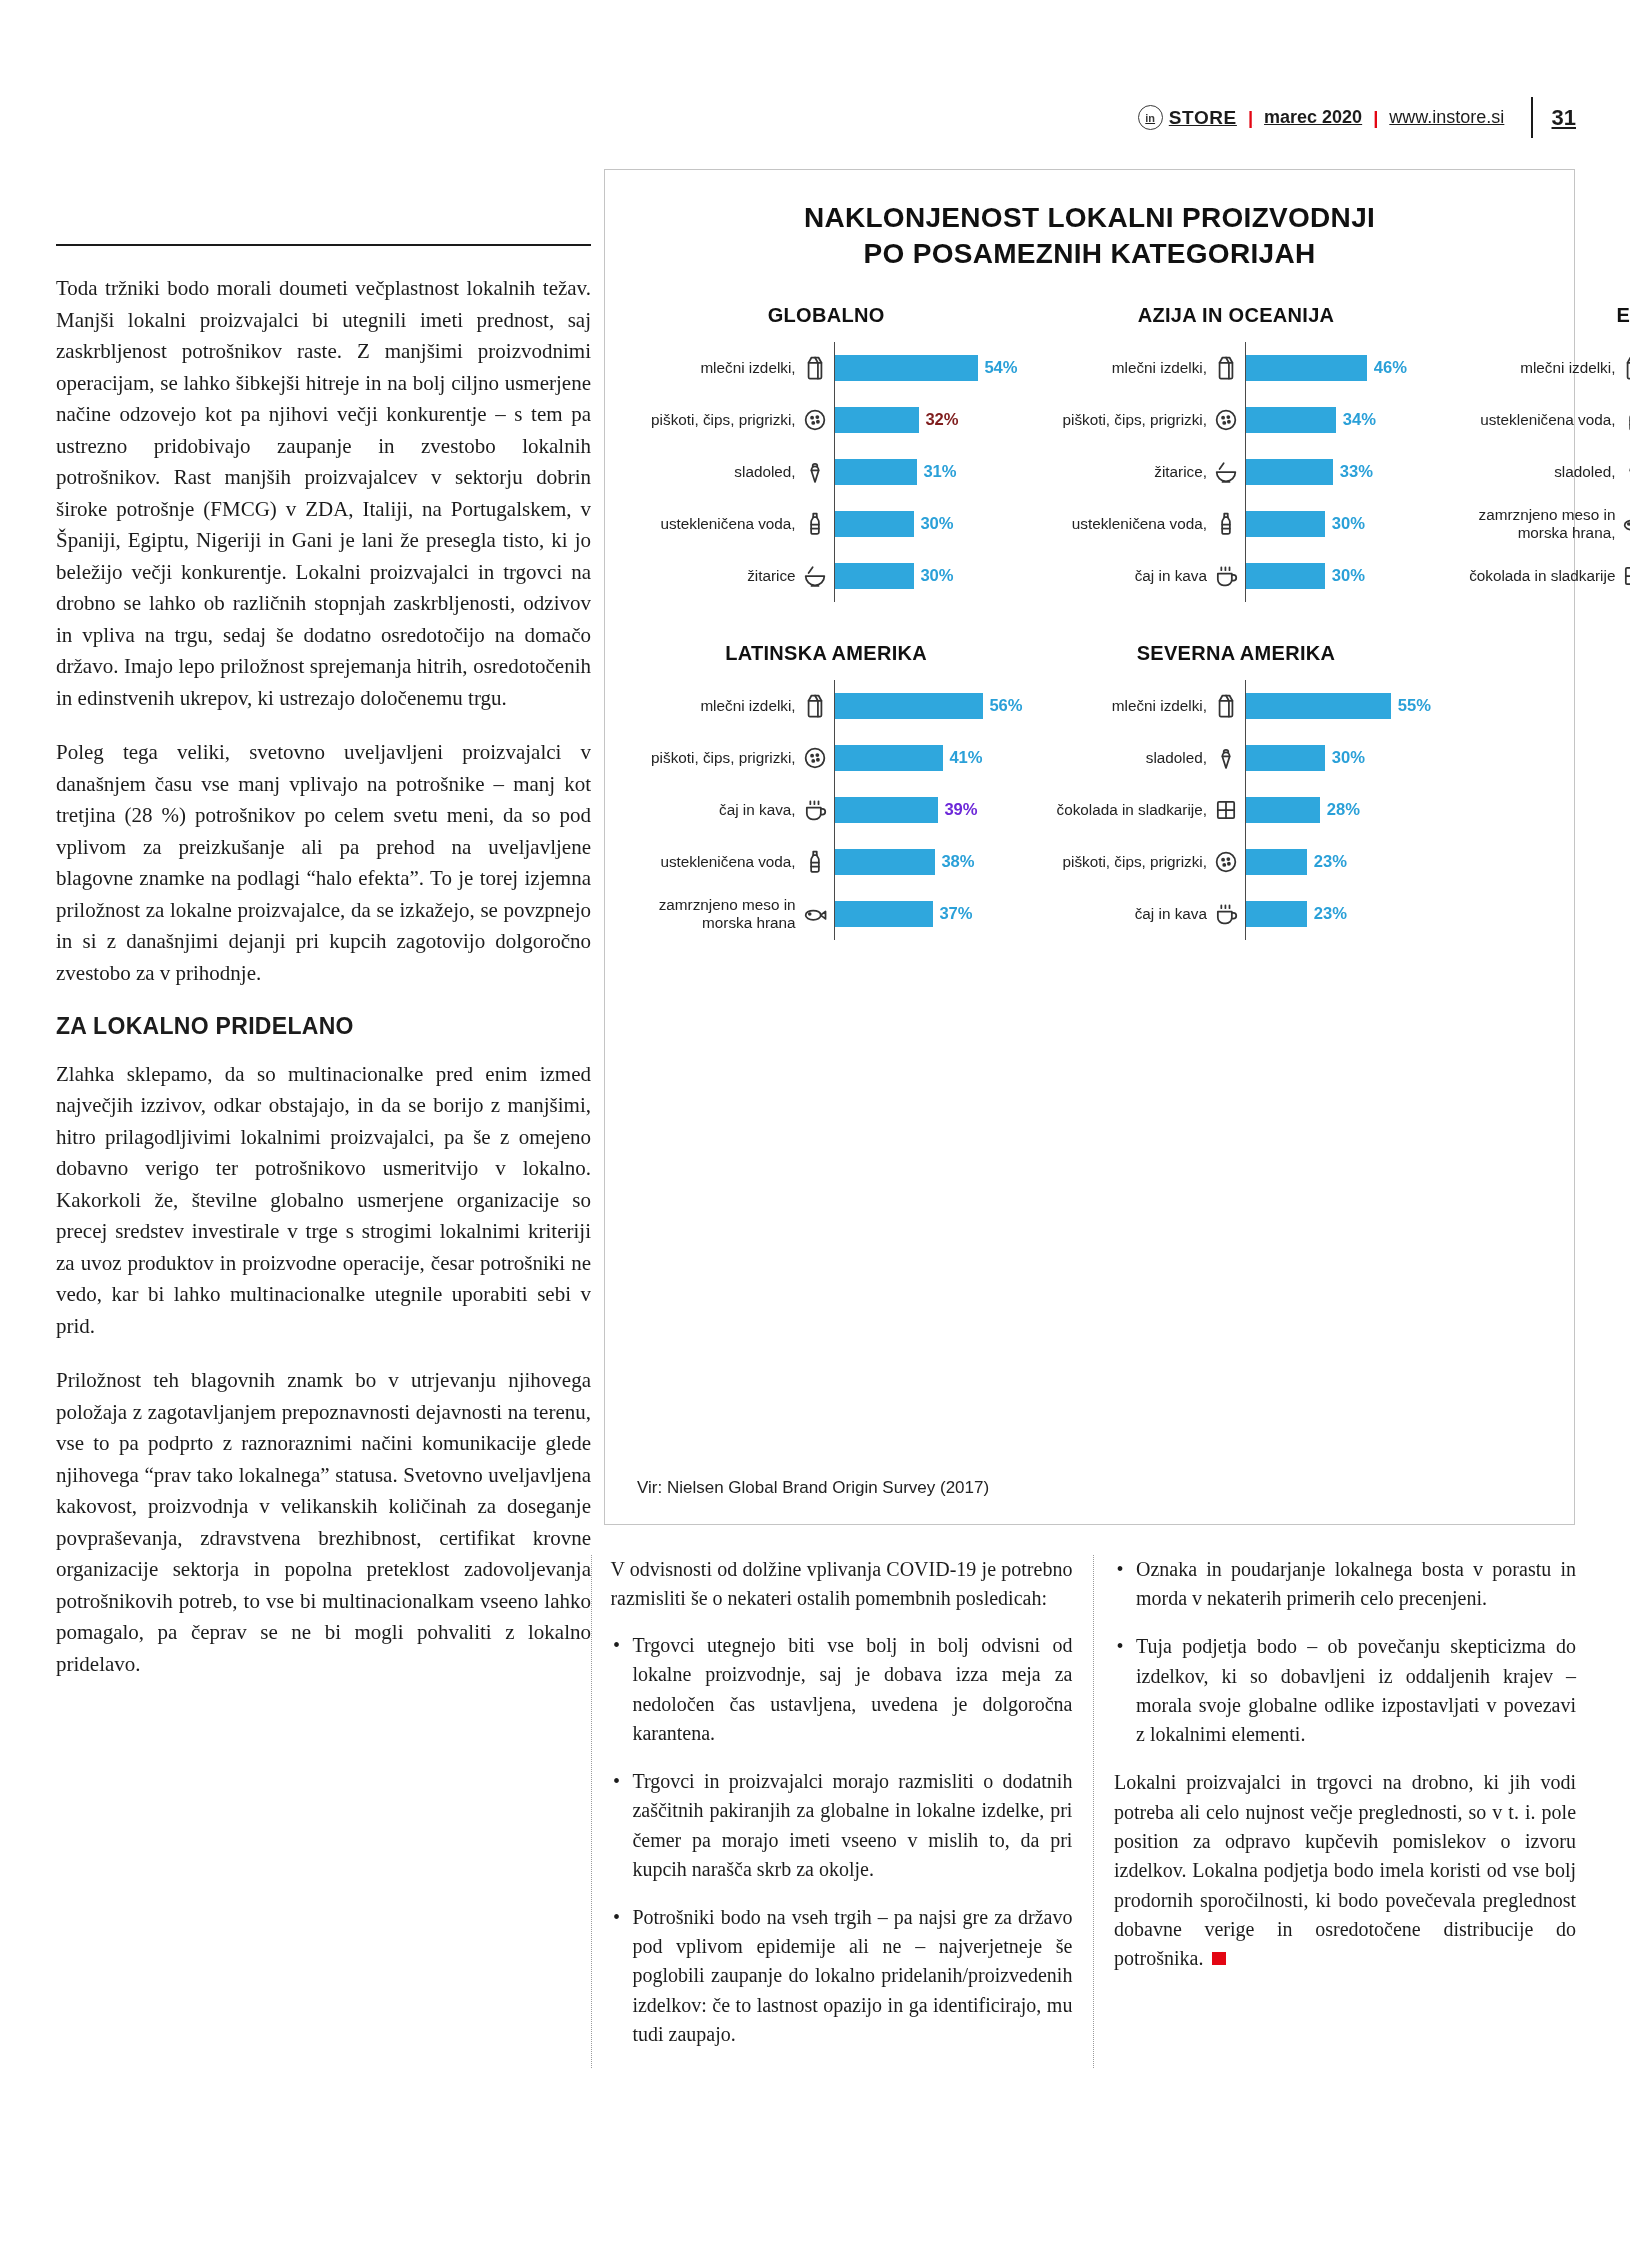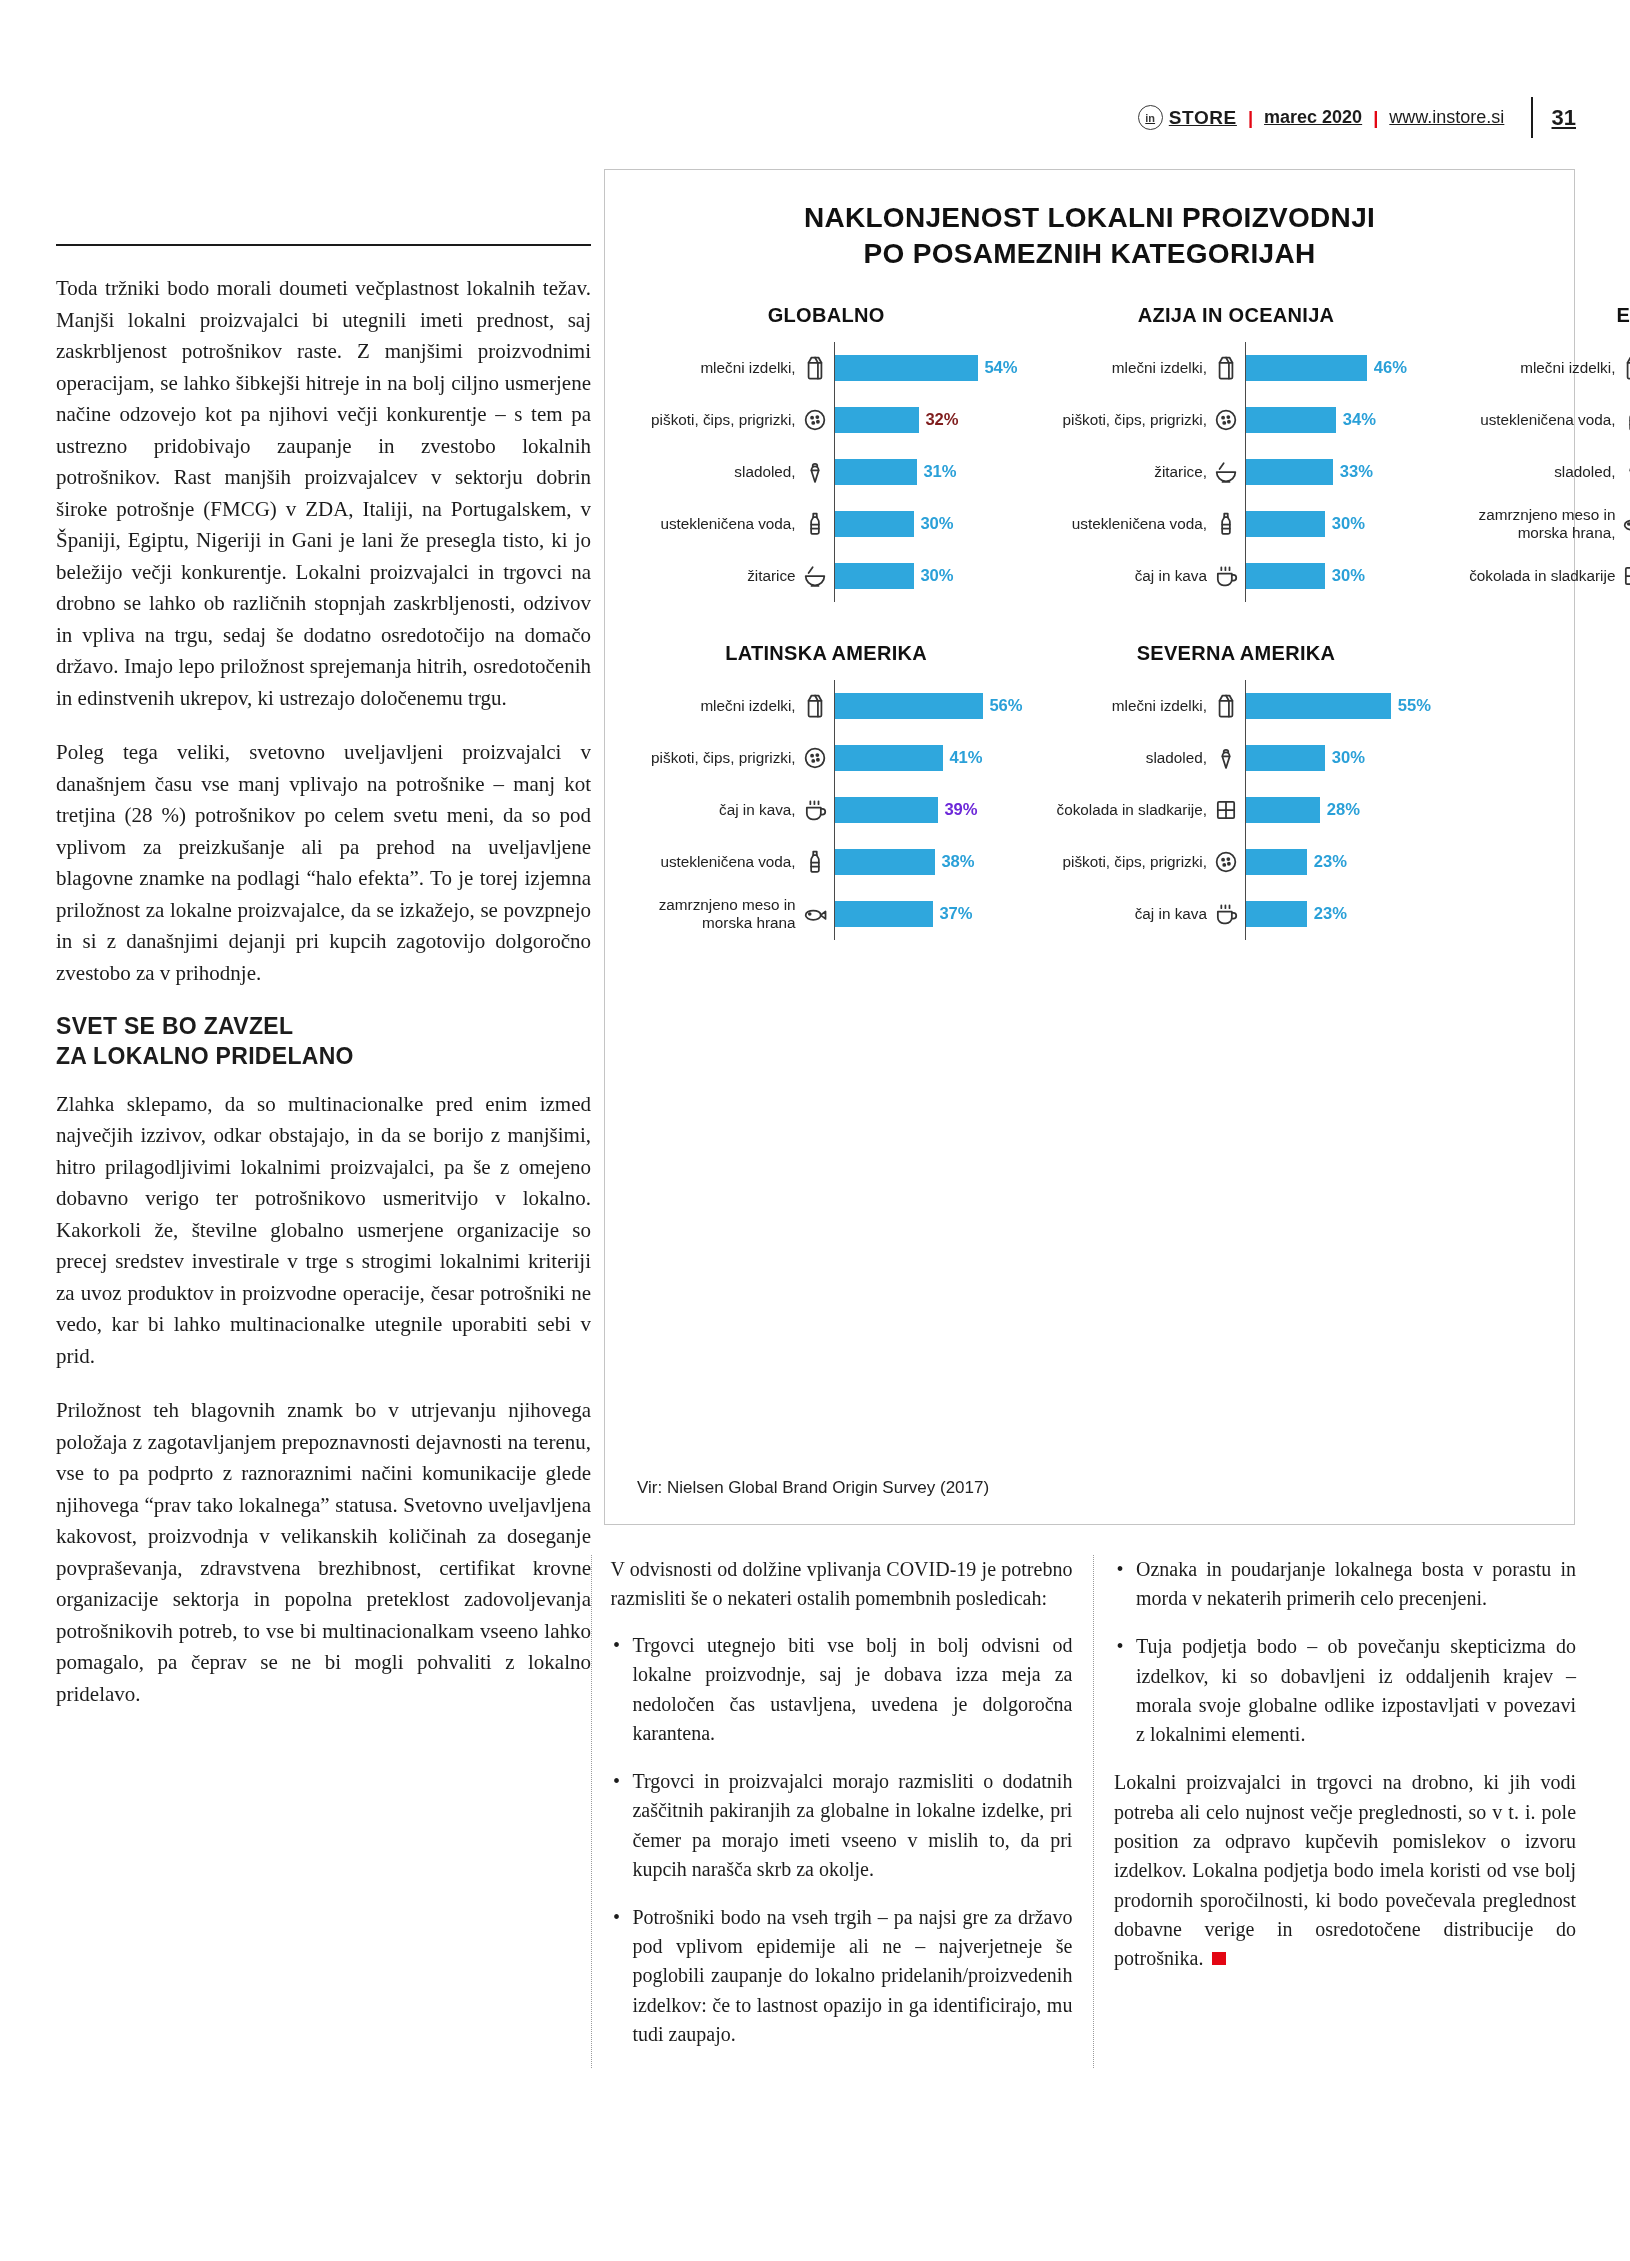--- a/index.html
+++ b/index.html
@@ -100,21 +100,20 @@
     <span class="head-sep">|</span>
     <span class="head-site">www.instore.si</span>
     <span class="pageno-divider"></span>
     <span class="pageno">31</span>
   </div>
 
   <div class="left-col">
     <p>Toda tržniki bodo morali doumeti večplastnost lokalnih težav. Manjši lokalni proizvajalci bi utegnili imeti prednost, saj zaskrbljenost potrošnikov raste. Z manjšimi proizvodnimi operacijam, se lahko šibkejši hitreje in na bolj ciljno usmerjene načine odzovejo kot pa njihovi večji konkurentje – s tem pa ustrezno pridobivajo zaupanje in zvestobo lokalnih potrošnikov. Rast manjših proizvajalcev v sektorju dobrin široke potrošnje (FMCG) v ZDA, Italiji, na Portugalskem, v Španiji, Egiptu, Nigeriji in Gani je lani že presegla tisto, ki jo beležijo večji konkurentje. Lokalni proizvajalci in trgovci na drobno se lahko ob različnih stopnjah zaskrbljenosti, odzivov in vpliva na trgu, sedaj še dodatno osredotočijo na domačo državo. Imajo lepo priložnost sprejemanja hitrih, osredotočenih in edinstvenih ukrepov, ki ustrezajo določenemu trgu.</p>
     <p>Poleg tega veliki, svetovno uveljavljeni proizvajalci v današnjem času vse manj vplivajo na potrošnike – manj kot tretjina (28 %) potrošnikov po celem svetu meni, da so pod vplivom za preizkušanje ali pa prehod na uveljavljene blagovne znamke na podlagi “halo efekta”. To je torej izjemna priložnost za lokalne proizvajalce, da se izkažejo, se povzpnejo in si z današnjimi dejanji pri kupcih zagotovijo dolgoročno zvestobo za v prihodnje.</p>
     <div class="article-heading">
-      <div>SVET SE BO ZAVZEL</div>
       <div>ZA LOKALNO PRIDELANO</div>
     </div>
     <p>Zlahka sklepamo, da so multinacionalke pred enim izmed največjih izzivov, odkar obstajajo, in da se borijo z manjšimi, hitro prilagodljivimi lokalnimi proizvajalci, pa še z omejeno dobavno verigo ter potrošnikovo usmeritvijo v lokalno. Kakorkoli že, številne globalno usmerjene organizacije so precej sredstev investirale v trge s strogimi lokalnimi kriteriji za uvoz produktov in proizvodne operacije, česar potrošniki ne vedo, kar bi lahko multinacionalke utegnile uporabiti sebi v prid.</p>
     <p>Priložnost teh blagovnih znamk bo v utrjevanju njihovega položaja z zagotavljanjem prepoznavnosti dejavnosti na terenu, vse to pa podprto z raznoraznimi načini komunikacije glede njihovega “prav tako lokalnega” statusa. Svetovno uveljavljena kakovost, proizvodnja v velikanskih količinah za doseganje povpraševanja, zdravstvena brezhibnost, certifikat krovne organizacije sektorja in popolna preteklost zadovoljevanja potrošnikovih potreb, to vse bi multinacionalkam vseeno lahko pomagalo, pa čeprav se ne bi mogli pohvaliti z lokalno pridelavo.</p>
   </div>
 
   <section class="chart-panel">
     <div class="panel-title">
       <div>NAKLONJENOST LOKALNI PROIZVODNJI</div>
       <div>PO POSAMEZNIH KATEGORIJAH</div>

